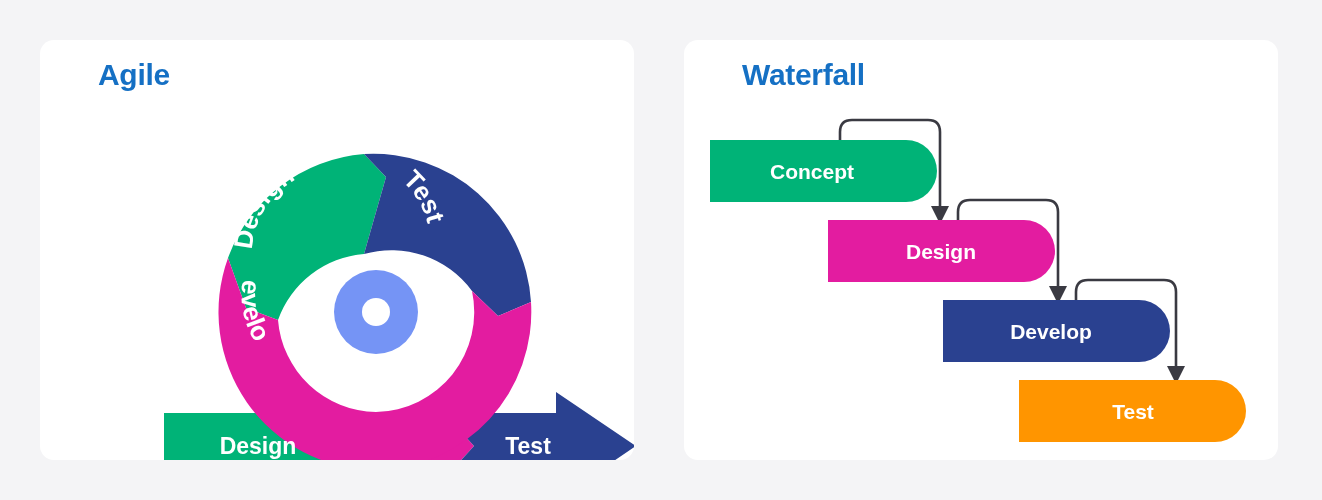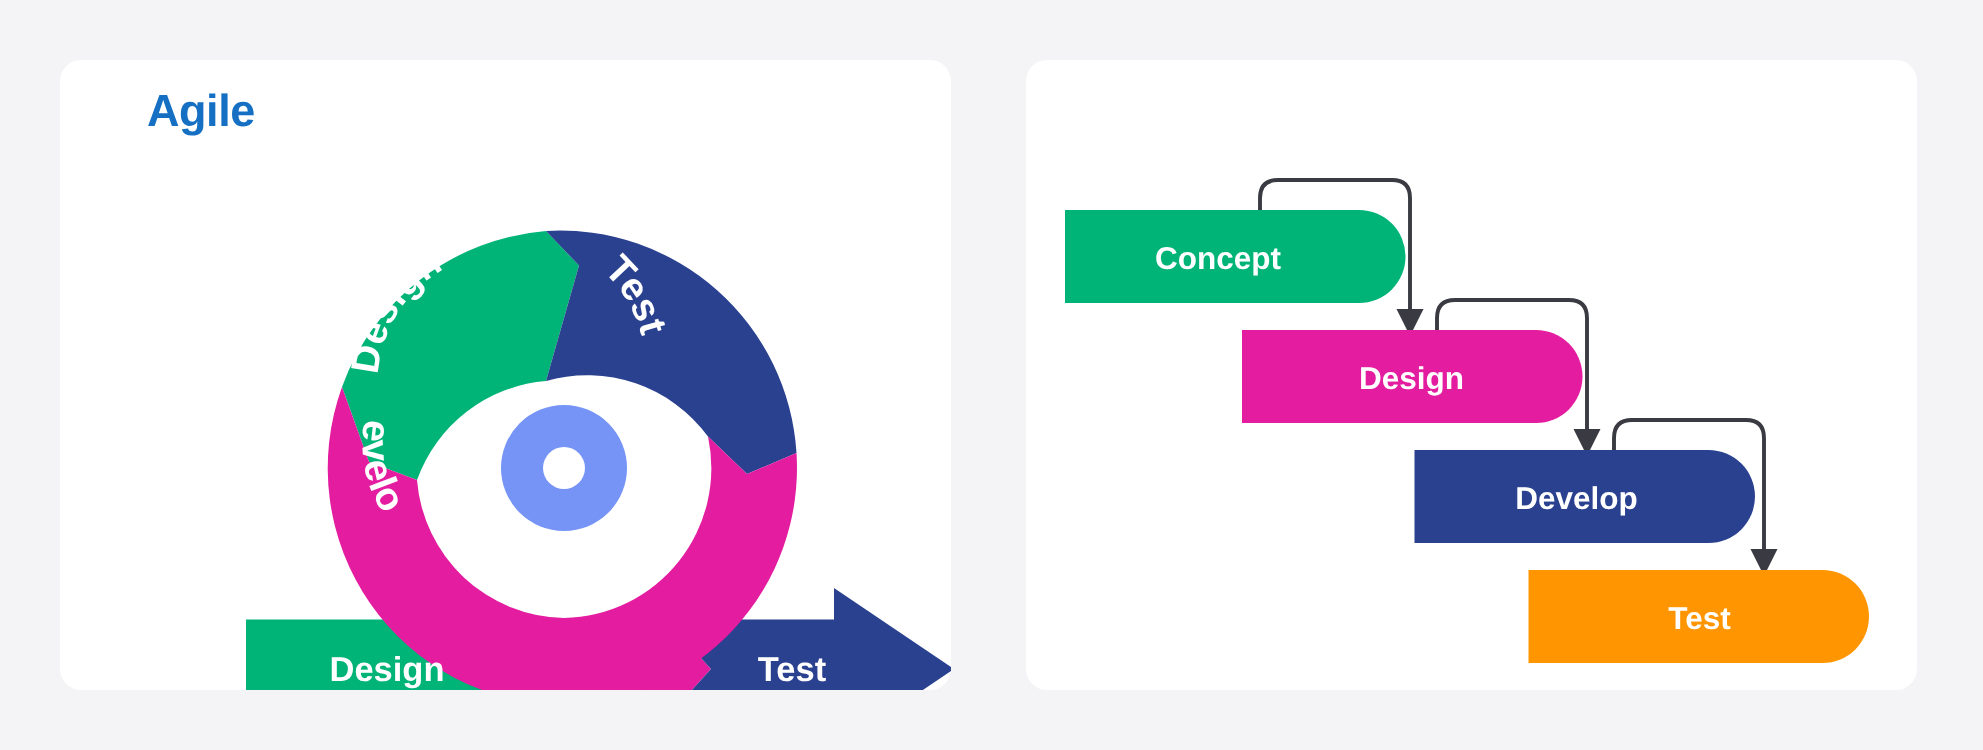--- a/index.html
+++ b/index.html
@@ -153,20 +153,21 @@
           <textPath href="#arcDev2" startOffset="50%" text-anchor="middle">Develop</textPath>
         </text>
 
         <text class="seg-label bar-label" x="218" y="414" text-anchor="middle">Design</text>
         <text class="seg-label bar-label" x="488" y="414" text-anchor="middle">Test</text>
       </svg>
     </div>
   </div>
 
   <div class="card" id="card-waterfall">
+    <div class="card-title">Waterfall</div>
 
     <div class="diagram">
       <svg width="594" height="420" viewBox="0 0 594 420" xmlns="http://www.w3.org/2000/svg">
 
         <g fill="none" stroke="#3a3a42" stroke-width="2.6">
           <path d="M 156 140 L 156 92 Q 156 80 168 80 L 244 80 Q 256 80 256 92 L 256 168"></path>
           <path d="M 274 220 L 274 172 Q 274 160 286 160 L 362 160 Q 374 160 374 172 L 374 248"></path>
           <path d="M 392 300 L 392 252 Q 392 240 404 240 L 480 240 Q 492 240 492 252 L 492 328"></path>
         </g>
         <g fill="#3a3a42">

